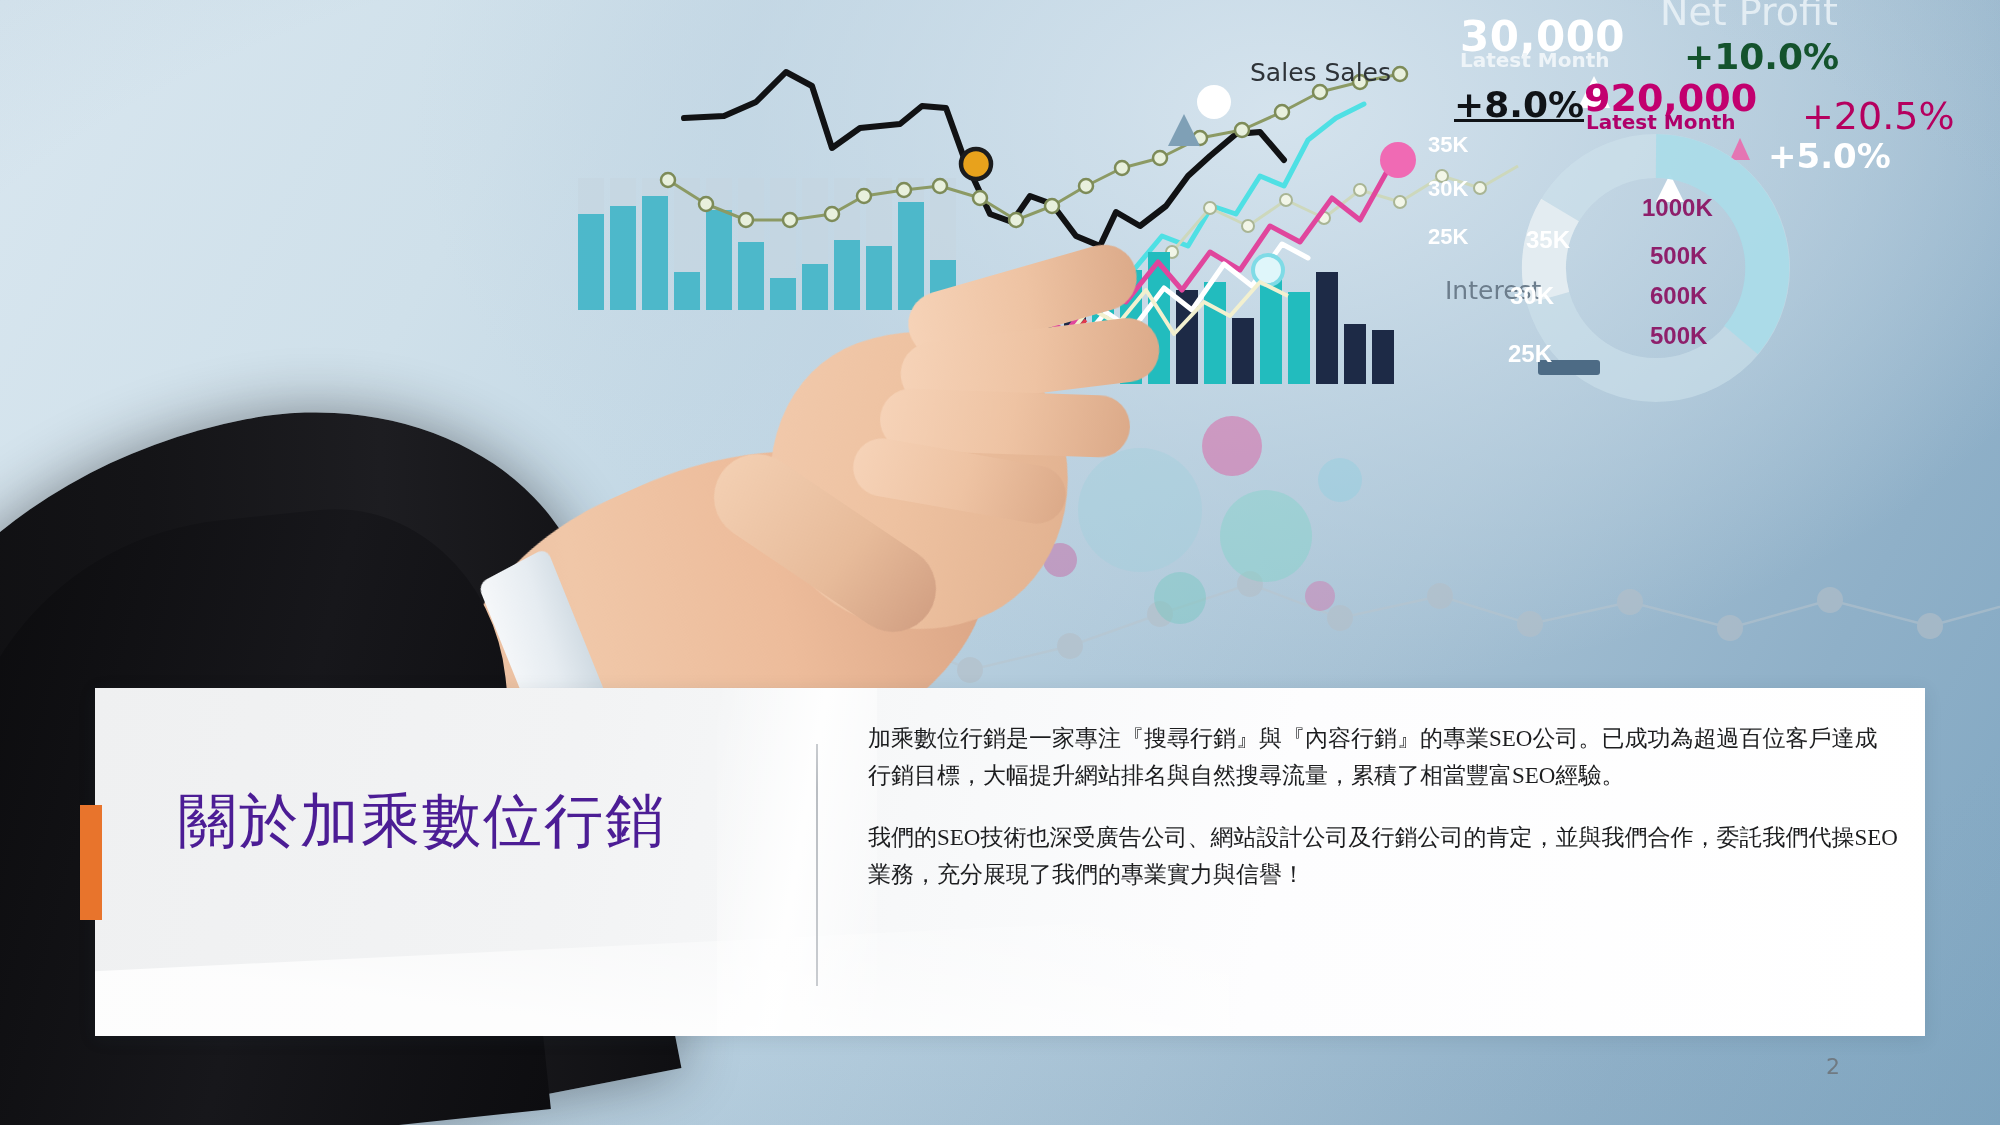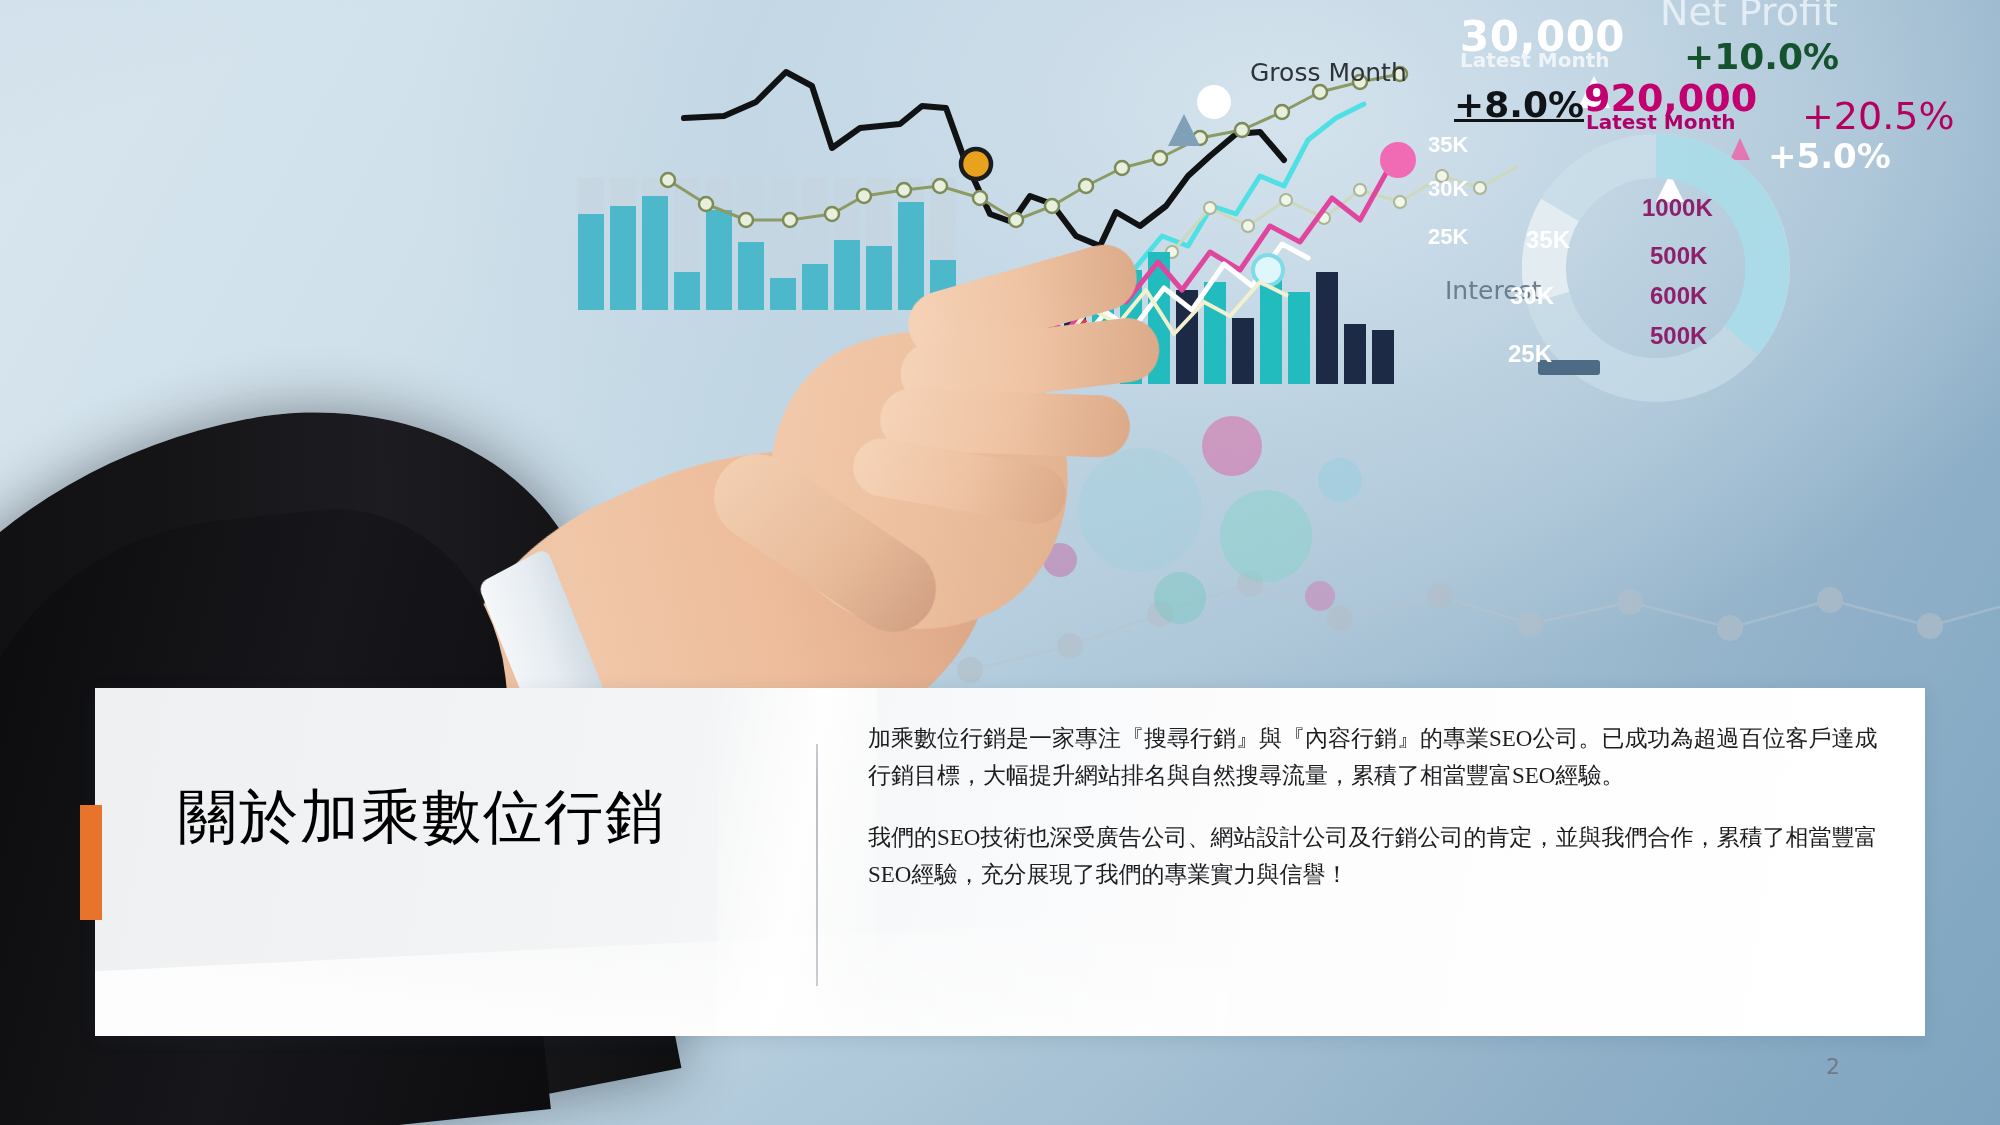--- a/index.html
+++ b/index.html
@@ -116,22 +116,22 @@
     background:linear-gradient(100deg, rgba(255,255,255,0), rgba(255,255,255,.9), rgba(255,255,255,0));
     pointer-events:none;
   }
 
   .accent-bar{
     position:absolute;left:80px;top:805px;width:22px;height:115px;
     background:#e8742c;
   }
   .page-title{
     position:absolute;left:178px;top:790px;width:600px;
-    font-size:59px;color:#000000;letter-spacing:2px;line-height:1.08;
-    font-family:Liberation Mono, monospace;
+    font-size:59px;color:#4c1d95;letter-spacing:2px;line-height:1.08;
+    font-family:Liberation Sans, sans-serif;
   }
   .divider{
     position:absolute;left:816px;top:744px;width:2px;height:242px;
     background:linear-gradient(180deg,#c9ccd0,#b9bdc2 18%,#c9ccd0);
   }
   .body-col{
     position:absolute;left:868px;top:720px;width:1030px;
     color:#1c1d1f;font-size:23px;line-height:1.62;
     font-family:"Liberation Serif","DejaVu Serif",serif;
   }
@@ -302,21 +302,21 @@
       <polygon points="1180,148 1190,170 1170,170" fill="#ef5fa8" opacity=".8"></polygon>
 
       <g transform="translate(1096,278)">
         <circle r="112" fill="none" stroke="#cfe3ec" stroke-width="44" opacity=".55"></circle>
         <path d="M 0 -112 A 112 112 0 0 1 85 72" fill="none" stroke="#a9dbe8" stroke-width="44" opacity=".92"></path>
         <path d="M -108 30 A 112 112 0 0 1 -96 -58" fill="none" stroke="#e8eef2" stroke-width="44" opacity=".85"></path>
         <rect x="-118" y="92" width="62" height="15" rx="3" fill="#4d6b85"></rect>
       </g>
     </svg>
 
-    <div class="lbl lbl-gross">Gross Month</div>
+    <div class="lbl lbl-gross">Sales Sales</div>
     <div class="lbl lbl-interest">Interest</div>
 
     <div class="lbl big-white num-20000">30,000</div>
     <div class="lbl sub-20000">Latest Month</div>
     <div class="lbl pct-80">+8.0%</div>
 
     <div class="lbl num-920">920,000</div>
     <div class="lbl sub-920">Latest Month</div>
 
     <div class="lbl lbl-netprofit">Net Profit</div>
@@ -355,18 +355,18 @@
   </div>
 
   <div class="accent-bar"></div>
 
   <div class="page-title">關於加乘數位行銷</div>
 
   <div class="divider"></div>
 
   <div class="body-col">
     <p>加乘數位行銷是一家專注『搜尋行銷』與『內容行銷』的專業SEO公司。已成功為超過百位客戶達成行銷目標，大幅提升網站排名與自然搜尋流量，累積了相當豐富SEO經驗。</p>
-    <p>我們的SEO技術也深受廣告公司、網站設計公司及行銷公司的肯定，並與我們合作，累積了相當豐富SEO經驗，充分展現了我們的專業實力與信譽！</p>
+    <p>我們的SEO技術也深受廣告公司、網站設計公司及行銷公司的肯定，並與我們合作，委託我們代操SEO業務，充分展現了我們的專業實力與信譽！</p>
   </div>
 
   <div class="page-num">2</div>
 
 </div>
 
 </body></html>

